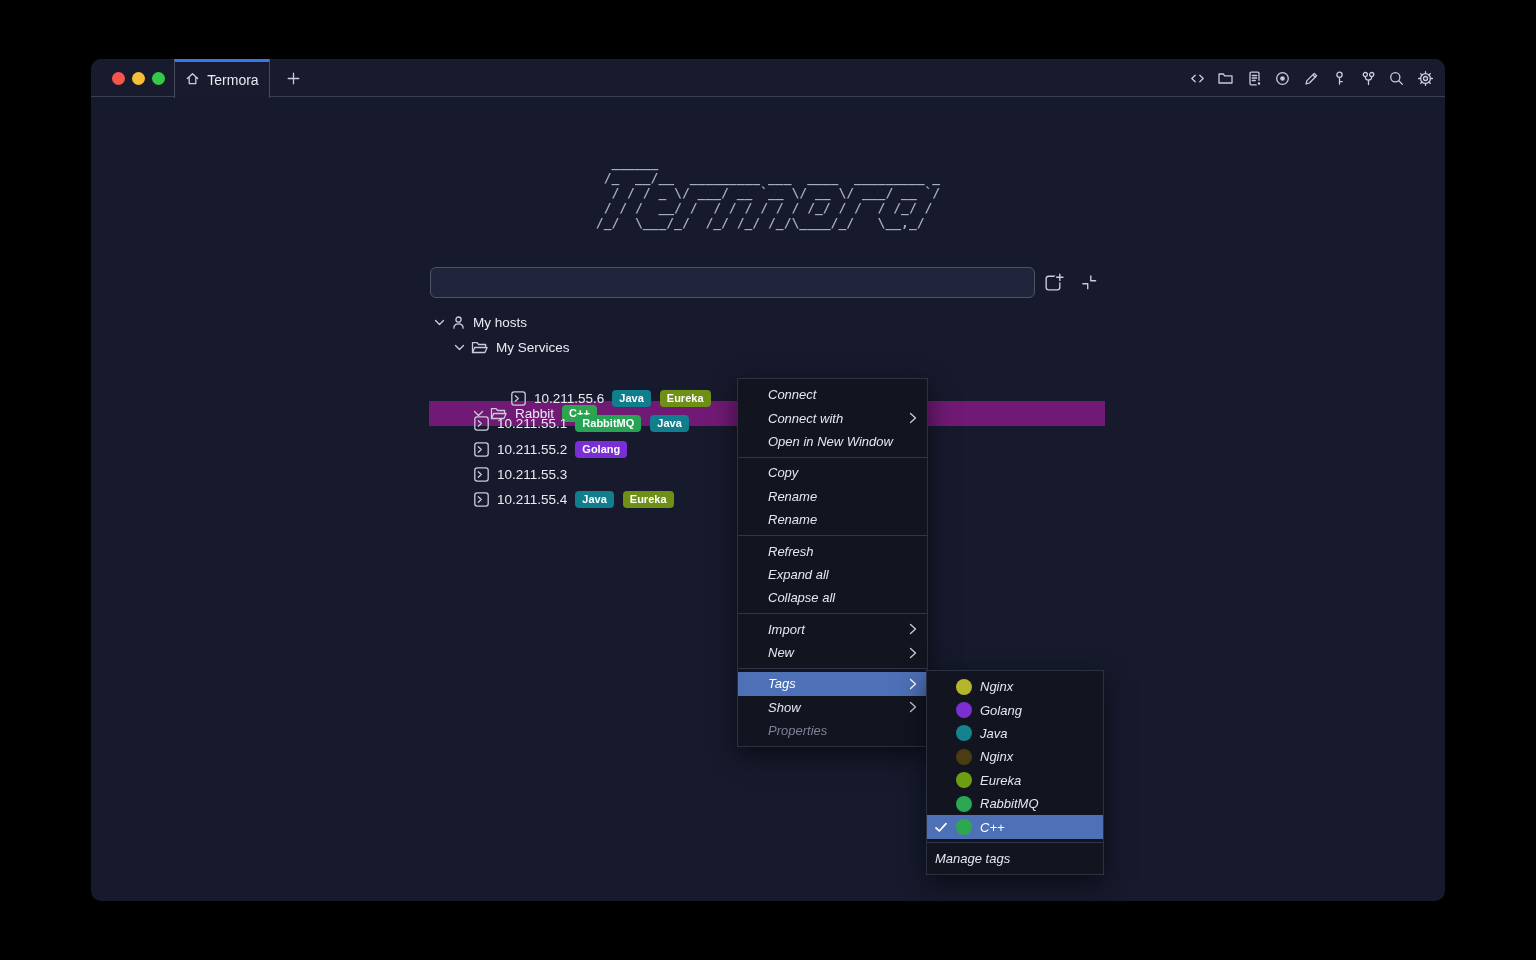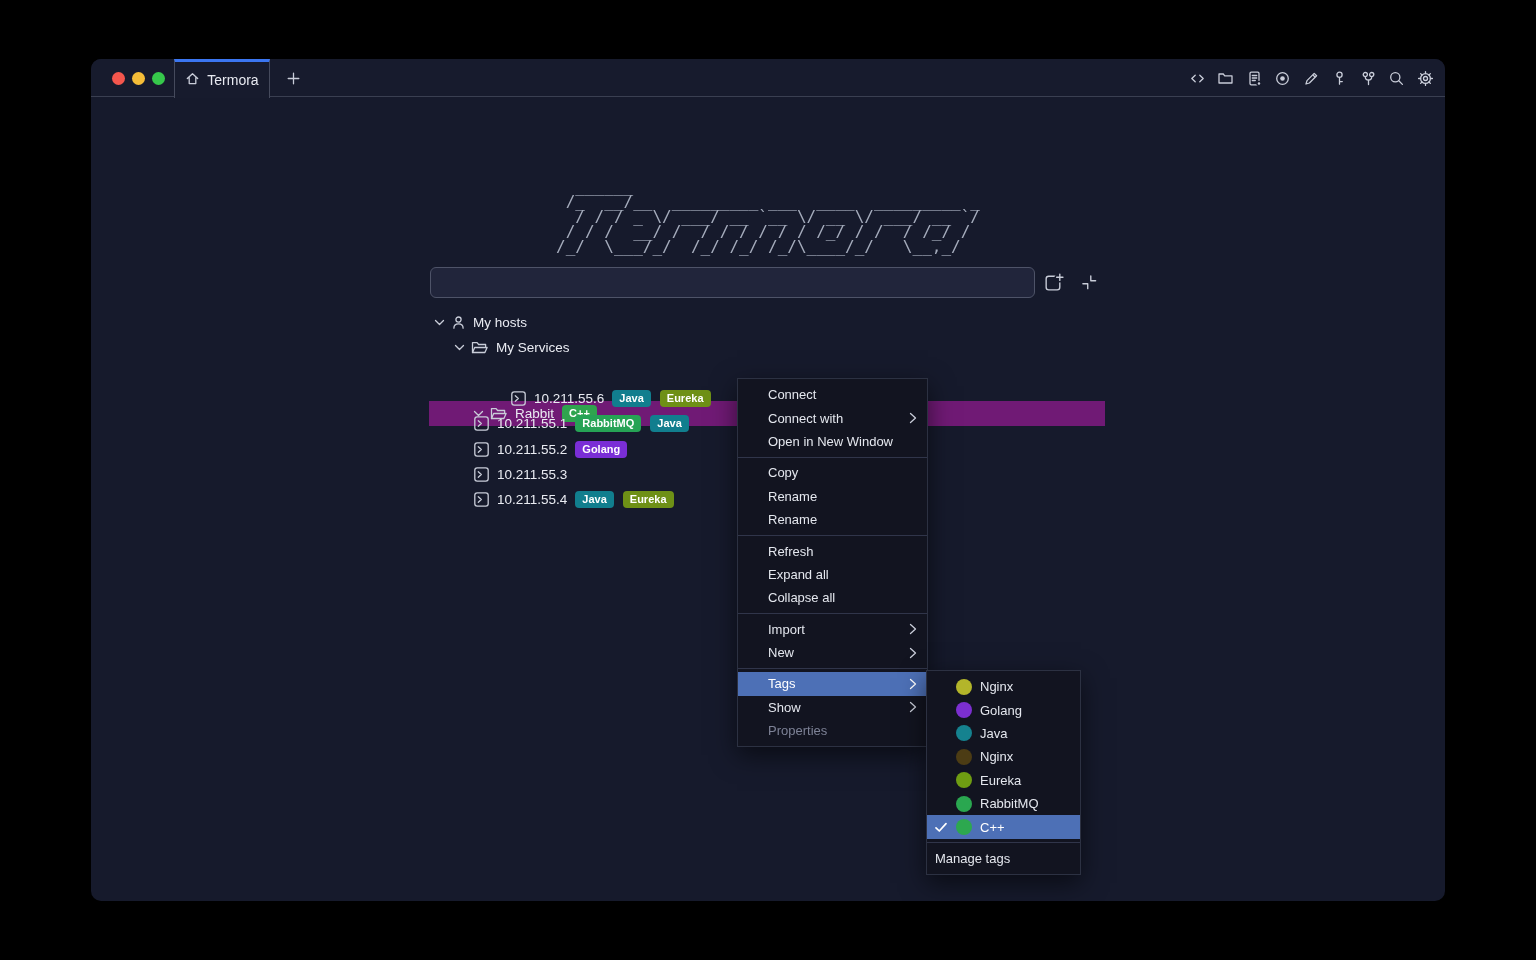--- a/index.html
+++ b/index.html
@@ -18,44 +18,44 @@
          border-top:3px solid #3b76f1; display:flex; align-items:center; justify-content:center;
          gap:7px; z-index:5; }
   .tab-label { font-size:14px; color:#e8eaf1; }
   .newtab { position:absolute; left:193px; top:10px; width:18px; height:18px;
             display:flex; align-items:center; justify-content:center; }
   .toolbar { position:absolute; right:11px; top:0; height:38px; display:flex;
              align-items:center; gap:10.5px; }
   .tbtn { width:18px; height:18px; display:flex; align-items:center; justify-content:center; }
   svg.ic { stroke:#c9cdd9; fill:none; stroke-width:1.3; stroke-linecap:round; stroke-linejoin:round; }
   
-  .ascii { position:absolute; top:120px; left:50%; transform:translateX(-50%);
-           font-family:"DejaVu Sans Mono", monospace; font-size:16px; line-height:15px;
-           color:#a6adbd; white-space:pre; }
+  .ascii { position:absolute; top:96px; left:50%; transform:translateX(-50%);
+           font-family:"DejaVu Sans Mono", monospace; font-size:13px; line-height:15px;
+           color:#a6adbd; white-space:pre;font-weight:bold; }
   .search-input { position:absolute; left:339px; top:208px; width:605px; height:31px;
                   background:#21253b; border:1px solid #4e5368; border-radius:6px;
                   color:#e8eaf1; font-size:13px; padding:0 10px; outline:none; }
   .inline-btn { position:absolute; top:212px; width:22px; height:22px;
                 display:flex; align-items:center; justify-content:center; }
   
   .tree-row { position:absolute; left:338px; width:676px; height:25px;
               display:flex; align-items:center; color:#e9ebf2; font-size:13.5px; }
   .tree-row.sel { background:#701a75;margin-top:40px; }
   .tw-chev { margin-right:5px; display:flex; }
   .tw-icon { margin-right:7px; display:flex; }
   .badges { display:flex; gap:9px; margin-left:8px; }
   .badge { color:#fff; font-size:11px; font-weight:bold; line-height:17px;
            padding:0 7px; border-radius:4px; white-space:nowrap; }
   
   .menu { position:absolute; background:#121420; border:1px solid #2c3142;
           padding:4px 0; box-shadow:0 8px 24px rgba(0,0,0,.55); }
   .ctx  { left:646px; top:319px; width:191px; z-index:6; }
-  .sub  { left:835px; top:611px; width:155px; z-index:7; }
+  .sub  { left:835px; top:611px; width:178px; z-index:7; }
   .mi { height:23.4px; display:flex; align-items:center;
-        padding:0 10px 0 30px; font-size:13px; color:#e4e7ee; }
+        padding:0 10px 0 30px; font-size:13px; color:#e4e7ee;font-style:italic; }
   .mi .sp { flex:1; }
   .mi.hl { background:#4d70b6; color:#fff; }
   .mi.dis { color:#7d8296; }
   .sep { height:1px; background:#30354a; margin:3.5px 0; }
   .sub .mi { padding:0 10px 0 8px; }
   .chk { width:21px; display:flex; align-items:center; }
   .dot { width:16px; height:16px; border-radius:50%; margin-right:8px; flex:0 0 16px; }
   .manage { padding-left:52px;align-items:center; }
   .arrow { display:flex; }
 </style>

